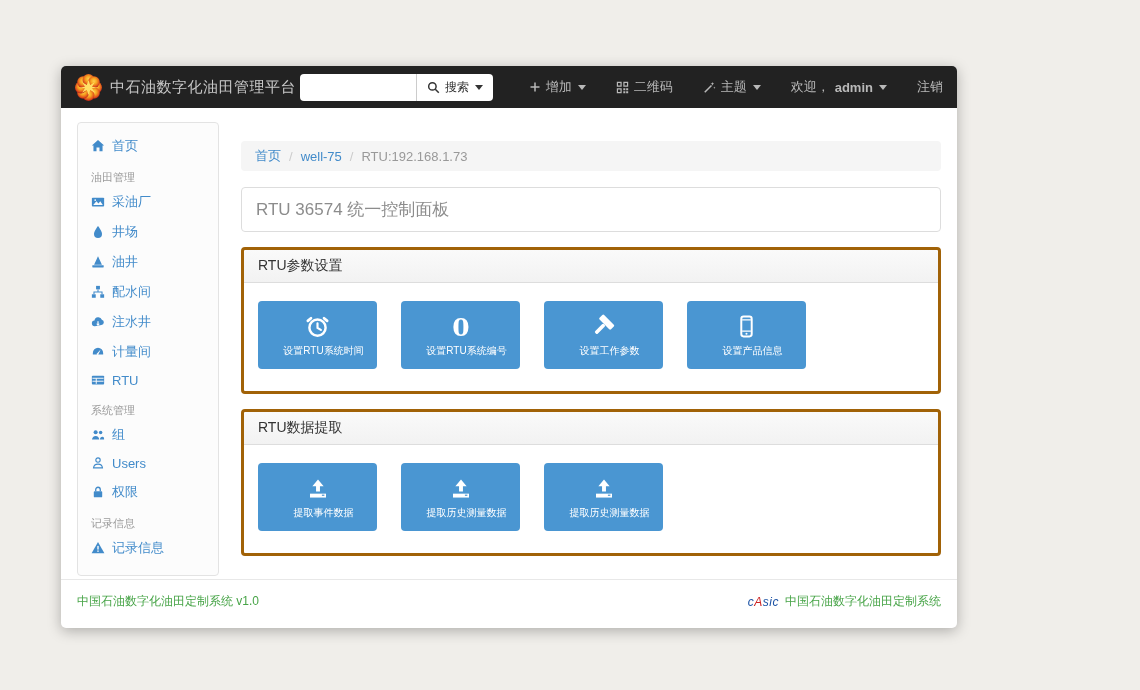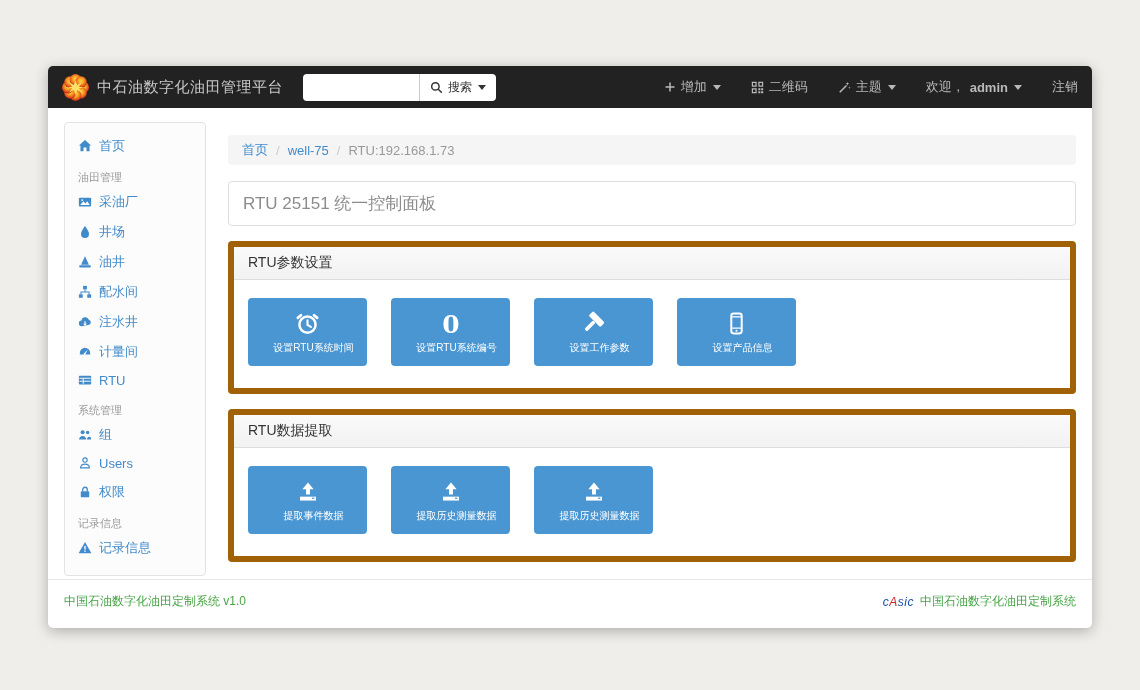--- a/index.html
+++ b/index.html
@@ -1,27 +1,27 @@
 <!DOCTYPE html>
 <html><head>
 <meta charset="utf-8">
 <style>
   * { margin:0; padding:0; box-sizing:border-box; }
   html,body { width:1140px; height:690px; }
   body { background:#f0eeea; font-family:"Liberation Sans","DejaVu Sans",sans-serif; position:relative; overflow:hidden; }
 
-  .window { position:absolute; left:48px; top:66px; width:1044px; height:562px;
+  .window { position:absolute; left:61px; top:66px; width:896px; height:562px;
             background:#fff; border-radius:5px; box-shadow:0 3px 14px rgba(0,0,0,.28);
             display:flex; flex-direction:column; overflow:hidden; }
 
   
   .navbar { height:42px; background:#222; display:flex; align-items:center; padding:0 14px; flex:none; }
   .brand { display:flex; align-items:center; gap:8px; text-decoration:none; cursor:pointer; }
   .brand-title { color:#c8c8c8; font-size:15px; letter-spacing:.5px; }
-  .search-group { display:flex; margin-left:20px; height:27px; border-radius:4px; overflow:hidden; }
+  .search-group { display:flex; margin-left:4px; height:27px; border-radius:4px; overflow:hidden; }
   .search-input { width:116px; border:none; outline:none; padding:0 8px; font-size:13px; background:#fff; }
   .search-btn { display:flex; align-items:center; gap:5px; background:#fff; border:none;
                 border-left:1px solid #ccc; padding:0 10px; font-size:12px; color:#333; cursor:pointer;
                 font-family:inherit; }
   .nav-right { margin-left:auto; display:flex; align-items:center; gap:30px; }
   .nav-item { display:flex; align-items:center; gap:5px; color:#b9b9b9; font-size:13px;
               text-decoration:none; cursor:pointer; white-space:nowrap; }
   .nav-item b { font-weight:bold; }
   .icn { display:inline-flex; align-items:center; justify-content:center; line-height:0; }
   .caret { margin-left:1px; }
@@ -41,21 +41,21 @@
   .breadcrumb { background:#f5f5f5; border-radius:4px; padding:6px 14px; font-size:13px;
                 display:flex; align-items:center; gap:8px; }
   .crumb-link { color:#428bca; text-decoration:none; cursor:pointer; }
   .crumb-active { color:#999; }
   .crumb-sep { color:#ccc; }
 
   .title-panel { margin-top:16px; background:#fff; border:1px solid #ddd; border-radius:4px;
                  padding:10px 14px; }
   .page-title { font-size:17px; color:#8c8c8c; }
 
-  .panel { margin-top:15px; border:6px solid #a16207; border-radius:4px; background:#fff; }
+  .panel { margin-top:15px; border:3px solid #a16207; border-radius:4px; background:#fff; }
   .panel-heading { background:linear-gradient(#fafafa,#f2f2f2); border-bottom:1px solid #ddd;
                    border-radius:4px 4px 0 0; padding:7px 14px; font-size:14px; color:#333; }
   .panel-body { padding:18px 14px 22px; display:flex; gap:24px; }
 
   .tile { width:119px; height:68px; background:#4a96d2; border:none; border-radius:4px; color:#fff;
           display:flex; flex-direction:column; align-items:center; justify-content:center; gap:3px;
           cursor:pointer; font-family:inherit; }
   .tile-icn { height:28px; display:flex; align-items:center; }
   .tile-label { font-size:10px; white-space:nowrap;margin-left:12px; }
 
@@ -289,21 +289,21 @@
     <main class="content">
       <div class="breadcrumb" id="breadcrumb">
           <a class="crumb-link">首页</a>
           <span class="crumb-sep">/</span>
           <a class="crumb-link">well-75</a>
           <span class="crumb-sep">/</span>
           <span class="crumb-active">RTU:192.168.1.73</span>
         </div>
 
       <div class="title-panel">
-        <span class="page-title">RTU 25151 统一控制面板</span>
+        <span class="page-title">RTU 36574 统一控制面板</span>
       </div>
 
       <div id="panels">
           <section class="panel">
             <div class="panel-heading">RTU参数设置</div>
             <div class="panel-body">
               <button class="tile">
                 <span class="tile-icn">
                   <svg width="27" height="27" viewBox="0 0 24 24" fill="none" stroke="#fff">
                     <circle cx="12" cy="13" r="7.2" stroke-width="2.2"></circle>

